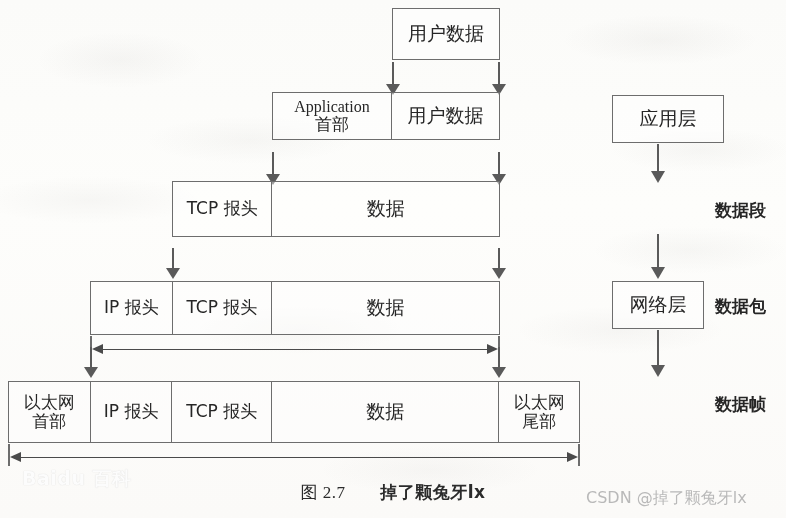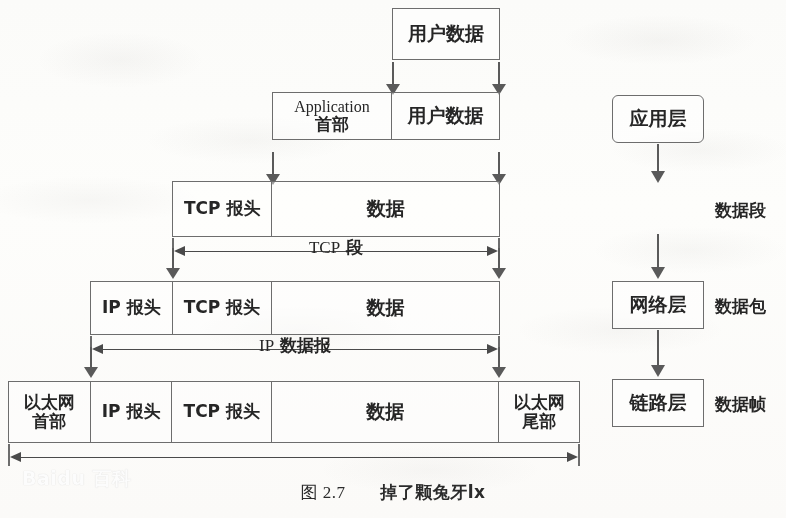--- a/index.html
+++ b/index.html
@@ -40,21 +40,21 @@
     background: rgba(255,255,255,0.45);
     display: flex;
     align-items: center;
     justify-content: center;
     text-align: center;
     line-height: 1.12;
     color: #262626;
   }
   .cn {
     font-family: "DejaVu Sans", "Liberation Sans", sans-serif;
-    font-weight: 700;
+    font-weight: 400;
   }
   .seg-row {
     position: absolute;
     box-sizing: border-box;
     border: 1.6px solid #6d6d6d;
     display: flex;
     background: rgba(255,255,255,0.4);
   }
   .seg {
     box-sizing: border-box;
@@ -232,31 +232,20 @@
 
   <div class="seg-row" style="left:172px; top:181px; width:328px; height:56px;">
     <div class="seg" style="width:100px; font-size:17px;">
       <span class="cn">TCP 报头</span>
     </div>
     <div class="seg" style="width:228px; font-size:19px;">
       <span class="cn">数据</span>
     </div>
   </div>
 
-  <div class="measure" style="left:172px; top:238px; width:328px;">
-    <div class="tick" style="left:0px;"></div>
-    <div class="tick" style="left:326px;"></div>
-    <div class="line" style="left:8px; width:312px;"></div>
-    <div class="ahead left" style="left:2px;"></div>
-    <div class="ahead right" style="left:315px;"></div>
-    <div class="mlabel" style="left:164px; font-size:17px;">
-      <span class="latin">TCP</span>
-      <span>段</span>
-    </div>
-  </div>
 
   <div class="dn" style="left:166px; top:248px; height:34px;">
     <div class="shaft" style="height:22px;"></div>
     <div class="head" style="top:20px;"></div>
   </div>
   <div class="dn" style="left:492px; top:248px; height:34px;">
     <div class="shaft" style="height:22px;"></div>
     <div class="head" style="top:20px;"></div>
   </div>
 
@@ -271,24 +260,20 @@
       <span class="cn">数据</span>
     </div>
   </div>
 
   <div class="measure" style="left:90px; top:336px; width:410px;">
     <div class="tick" style="left:0px;"></div>
     <div class="tick" style="left:408px;"></div>
     <div class="line" style="left:8px; width:394px;"></div>
     <div class="ahead left" style="left:2px;"></div>
     <div class="ahead right" style="left:397px;"></div>
-    <div class="mlabel" style="left:205px; font-size:17px;">
-      <span class="latin">IP</span>
-      <span>数据报</span>
-    </div>
   </div>
 
   <div class="dn" style="left:84px; top:347px; height:34px;">
     <div class="shaft" style="height:22px;"></div>
     <div class="head" style="top:20px;"></div>
   </div>
   <div class="dn" style="left:492px; top:347px; height:34px;">
     <div class="shaft" style="height:22px;"></div>
     <div class="head" style="top:20px;"></div>
   </div>
@@ -314,21 +299,21 @@
   </div>
 
   <div class="measure" style="left:8px; top:444px; width:572px;">
     <div class="tick" style="left:0px;"></div>
     <div class="tick" style="left:570px;"></div>
     <div class="line" style="left:8px; width:556px;"></div>
     <div class="ahead left" style="left:2px;"></div>
     <div class="ahead right" style="left:559px;"></div>
   </div>
 
-  <div class="box" style="left:612px; top:95px; width:92px; height:48px; font-size:19px;border-radius:6px;">
+  <div class="box" style="left:612px; top:95px; width:112px; height:48px; font-size:19px;">
     <span class="cn">应用层</span>
   </div>
 
   <div class="varrow" style="left:651px; top:144px; height:40px;">
     <div class="shaft" style="height:30px;"></div>
     <div class="head" style="top:27px;"></div>
   </div>
 
   <div class="side-label" style="left:715px; top:199px;">数据段</div>
 
@@ -340,26 +325,24 @@
   <div class="box" style="left:612px; top:281px; width:92px; height:48px; font-size:19px;">
     <span class="cn">网络层</span>
   </div>
   <div class="side-label" style="left:715px; top:295px;">数据包</div>
 
   <div class="varrow" style="left:651px; top:330px; height:48px;">
     <div class="shaft" style="height:38px;"></div>
     <div class="head" style="top:35px;"></div>
   </div>
 
-  <div class="box" style="left:612px; top:379px; width:92px; height:48px; font-size:19px;">
-    <span class="cn">链路层</span>
-  </div>
   <div class="side-label" style="left:715px; top:393px;">数据帧</div>
 
   <div id="caption">
     <span class="num">图 2.7</span>
     <span style="display:inline-block; width:22px;"></span>
     <span>掉了颗兔牙lx</span>
   </div>
 
   <div id="baidu-watermark">Baidu 百科</div>
+  <div id="csdn-watermark">CSDN @掉了颗兔牙lx</div>
 
 </div>
 
 </body></html>

